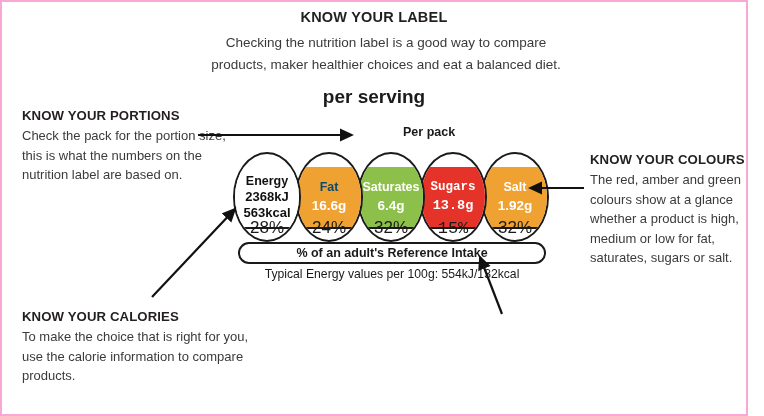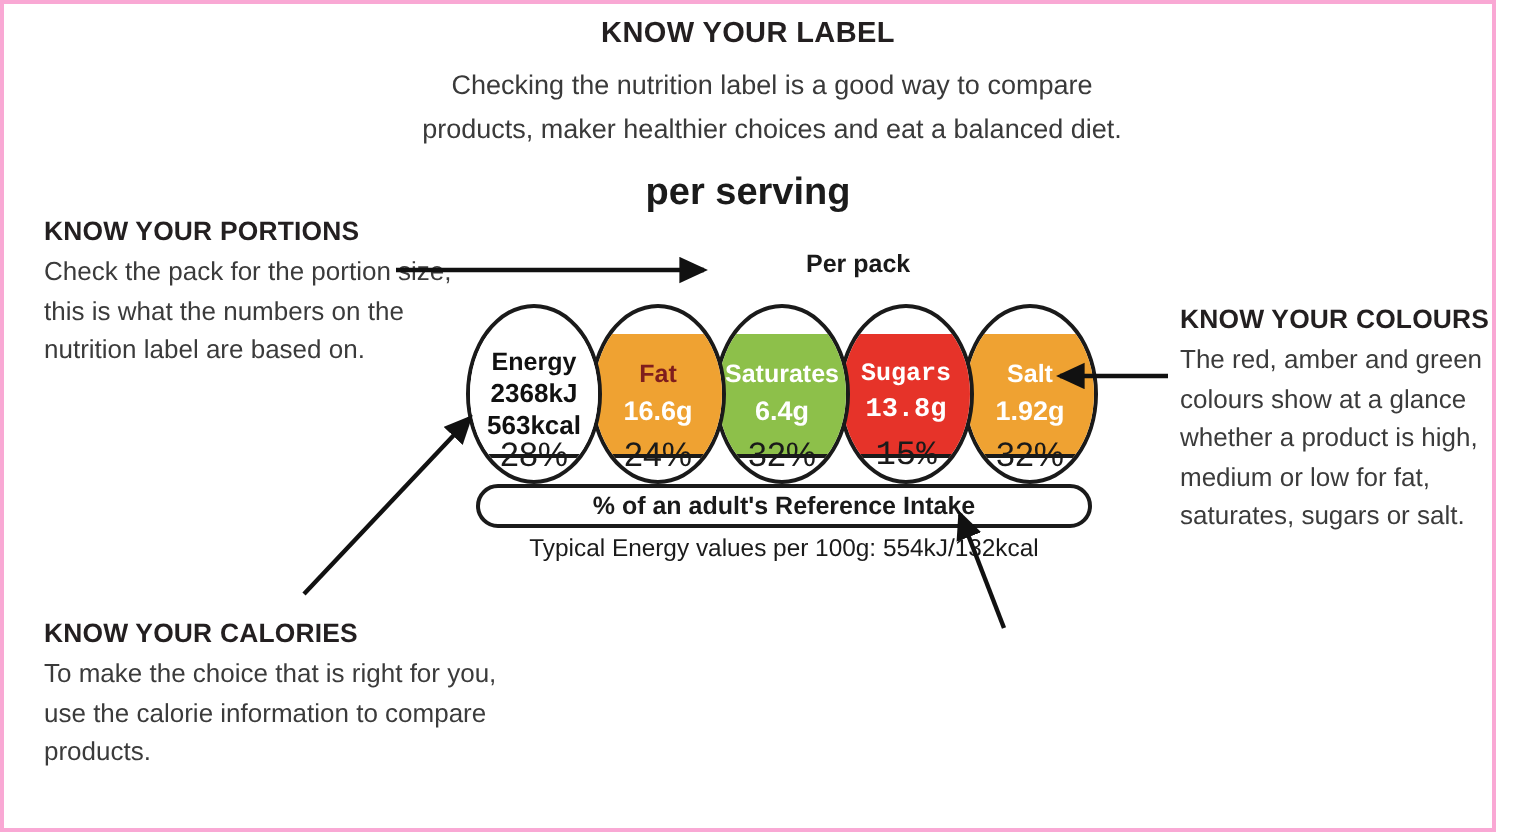--- a/index.html
+++ b/index.html
@@ -249,21 +249,21 @@
             <div class="cap-name" style="color: rgb(17, 17, 17);">Energy</div>
             <div class="cap-val" style="color: rgb(17, 17, 17);">2368kJ</div>
             <div class="cap-val2" style="color: rgb(17, 17, 17);">563kcal</div>
           </div>
           <div class="cap-pct">28%</div>
         </div>
       </div>
       <div class="cap cap-1">
         <div class="cap-shape">
           <div class="cap-fill" style="background: rgb(239, 162, 50);">
-            <div class="cap-name" style="color: #7f1d1d;">Fat</div>
+            <div class="cap-name" style="color: #0c4a6e;">Fat</div>
             <div class="cap-val" style="color: rgb(255, 255, 255);">16.6g</div>
           </div>
           <div class="cap-pct">24%</div>
         </div>
       </div>
       <div class="cap cap-2">
         <div class="cap-shape">
           <div class="cap-fill" style="background: rgb(141, 192, 74);">
             <div class="cap-name" style="color: rgb(255, 255, 255);">Saturates</div>
             <div class="cap-val" style="color: rgb(255, 255, 255);">6.4g</div>

